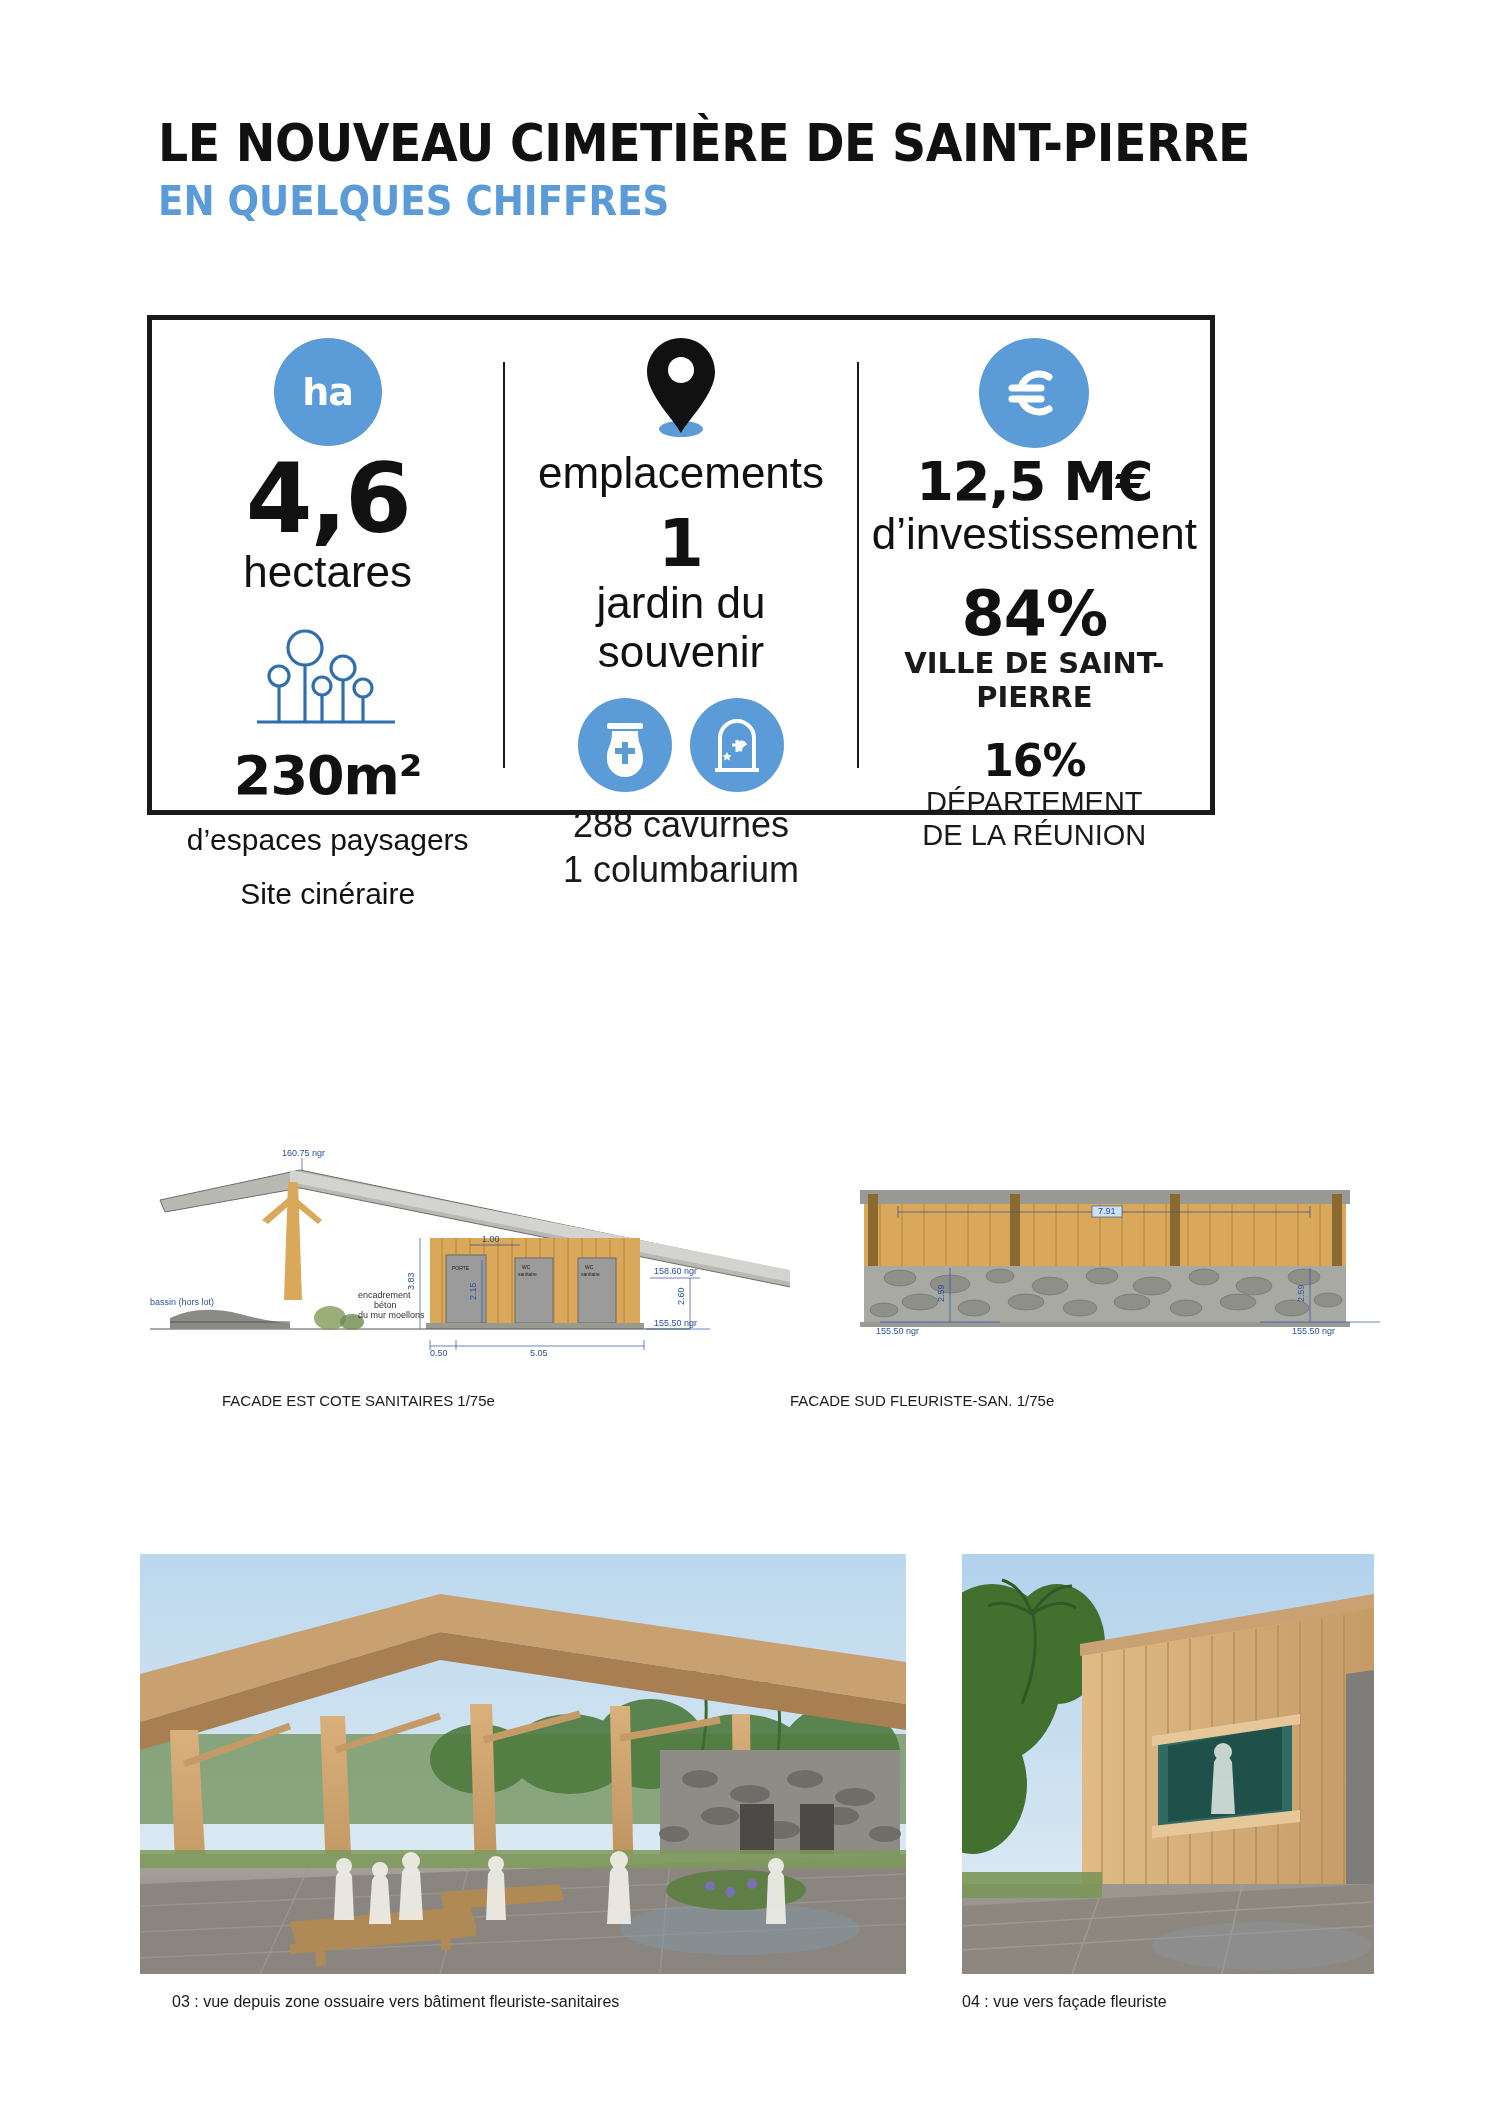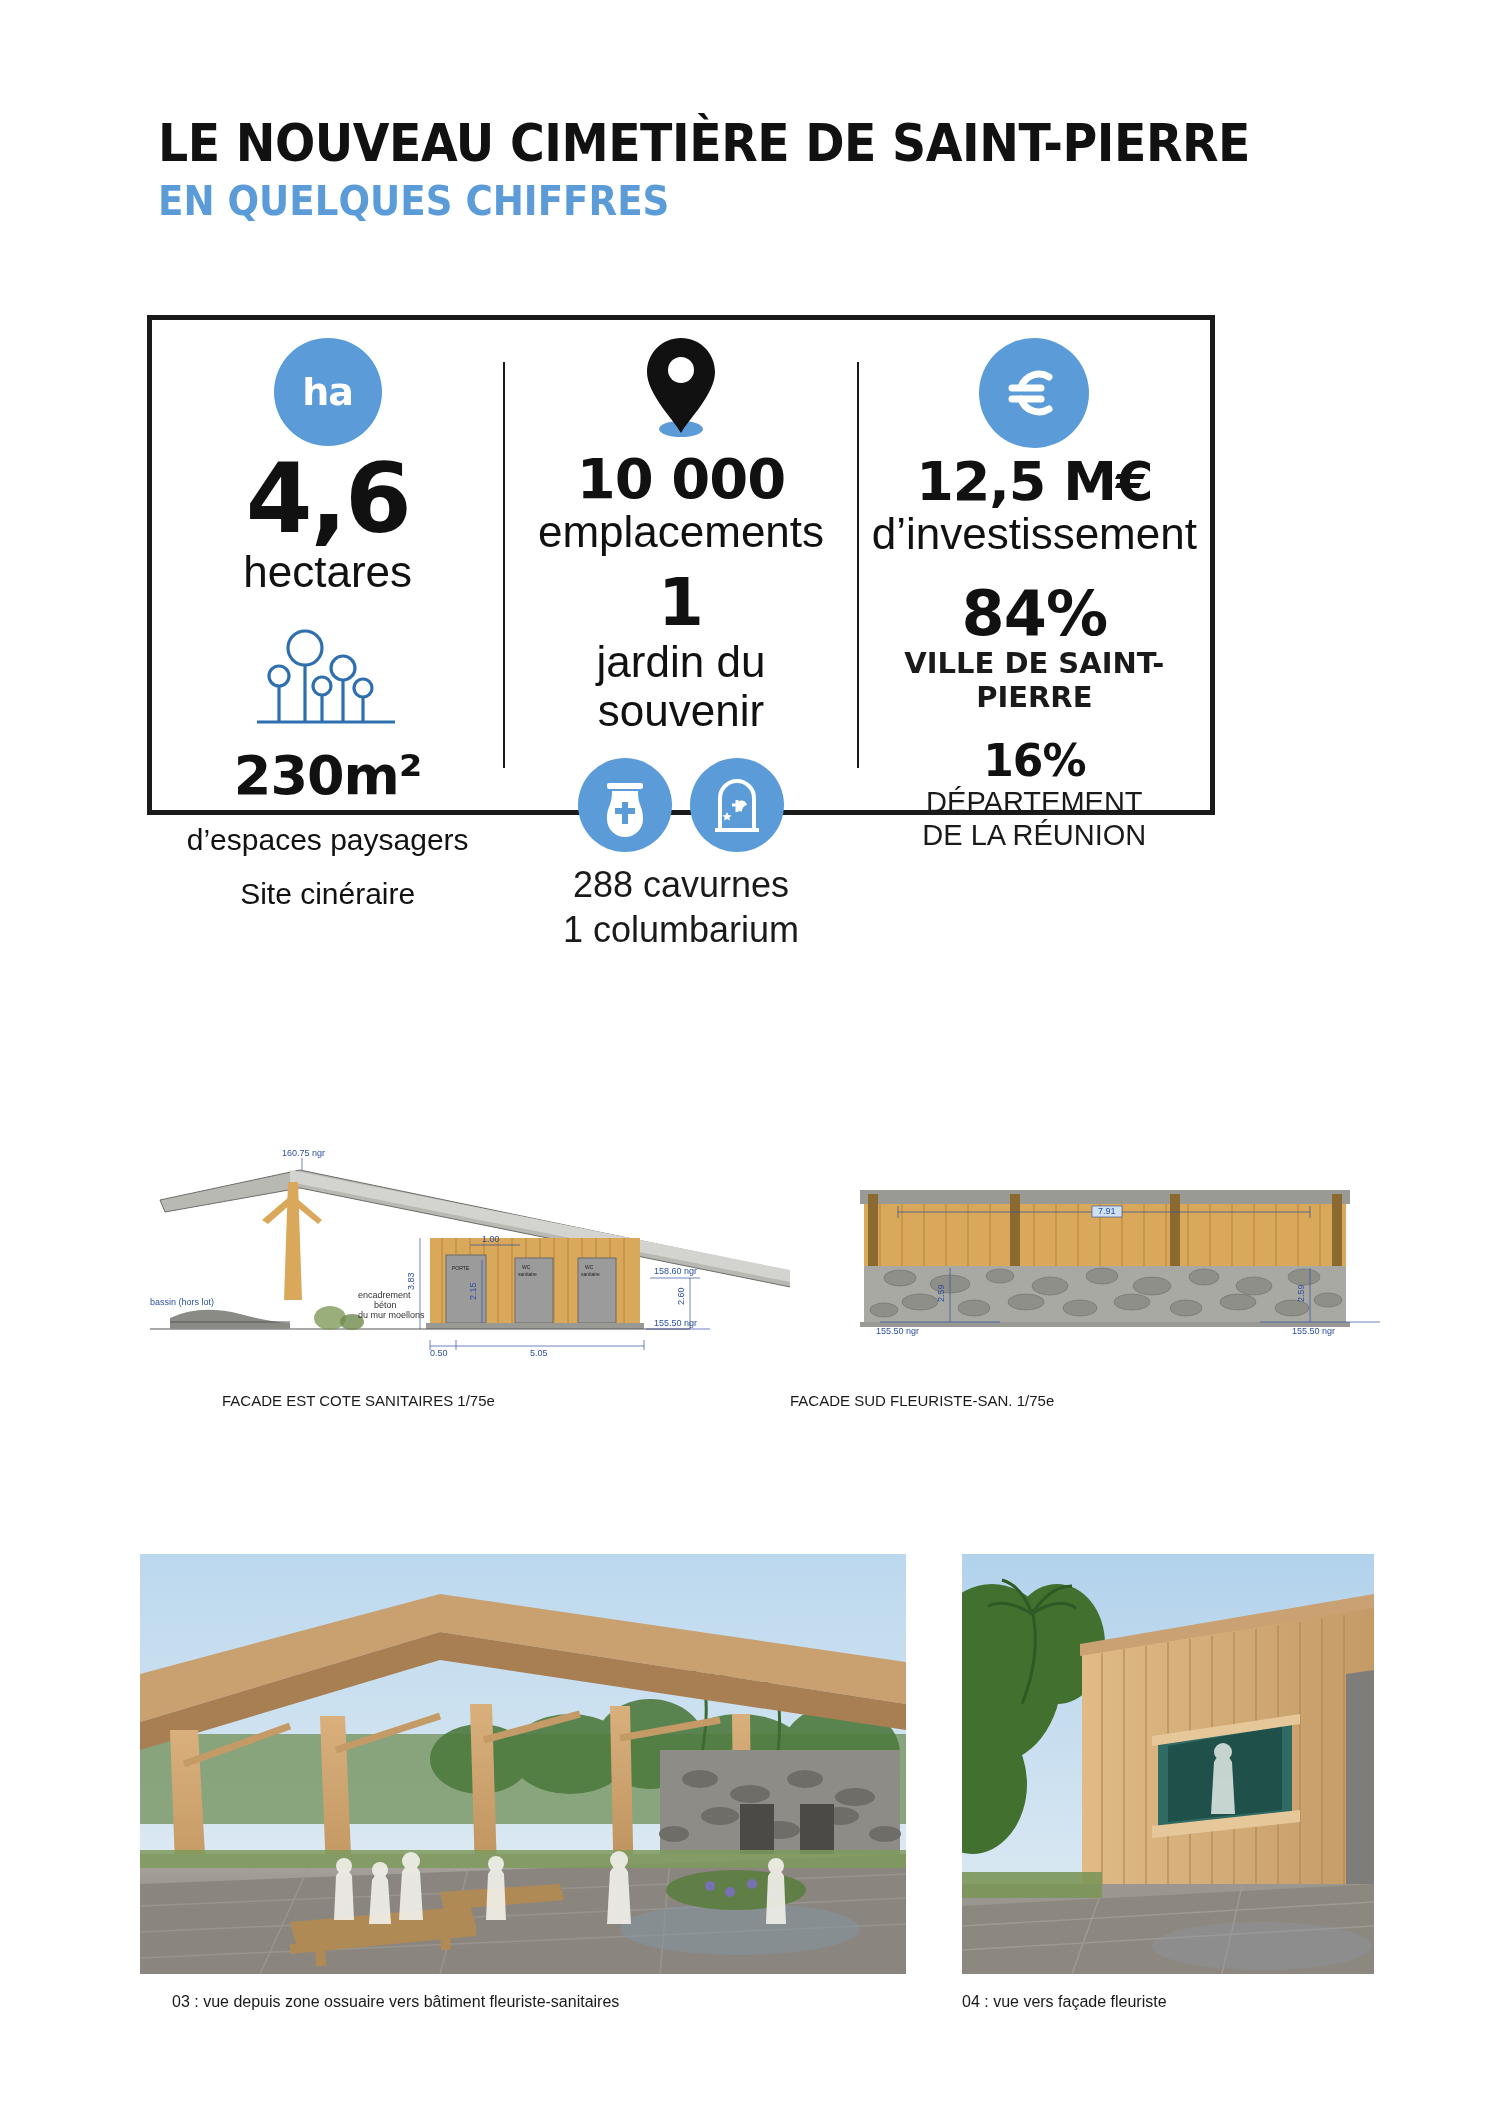--- a/index.html
+++ b/index.html
@@ -206,21 +206,20 @@
   <div class="divider"></div>
 
   <div class="stats-col">
     <div style="margin-top:-4px;">
       <svg width="86" height="108" viewBox="0 0 86 108">
         <ellipse cx="43" cy="95" rx="22" ry="8" fill="#5a9bd8"></ellipse>
         <path d="M43 4 C24 4 9 19 9 38 C9 60 36 86 43 99 C50 86 77 60 77 38 C77 19 62 4 43 4 Z" fill="#111111"></path>
         <circle cx="43" cy="36" r="13" fill="#ffffff"></circle>
       </svg>
     </div>
-    <div class="big-number n-10000">10 000</div>
     <div class="sub-text">emplacements</div>
 
     <div class="big-number n-1">1</div>
     <div class="sub-text">jardin du souvenir</div>
 
     <div class="icon-row">
       <div class="icon-circle">
         <svg width="60" height="66" viewBox="0 0 60 66">
           <rect x="12" y="11" width="36" height="6" rx="2" fill="#ffffff"></rect>
           <path d="M17 19 h26 c0 16 5 14 5 28 a18 18 0 0 1 -36 0 c0 -14 5 -12 5 -28 z" fill="#ffffff"></path>

